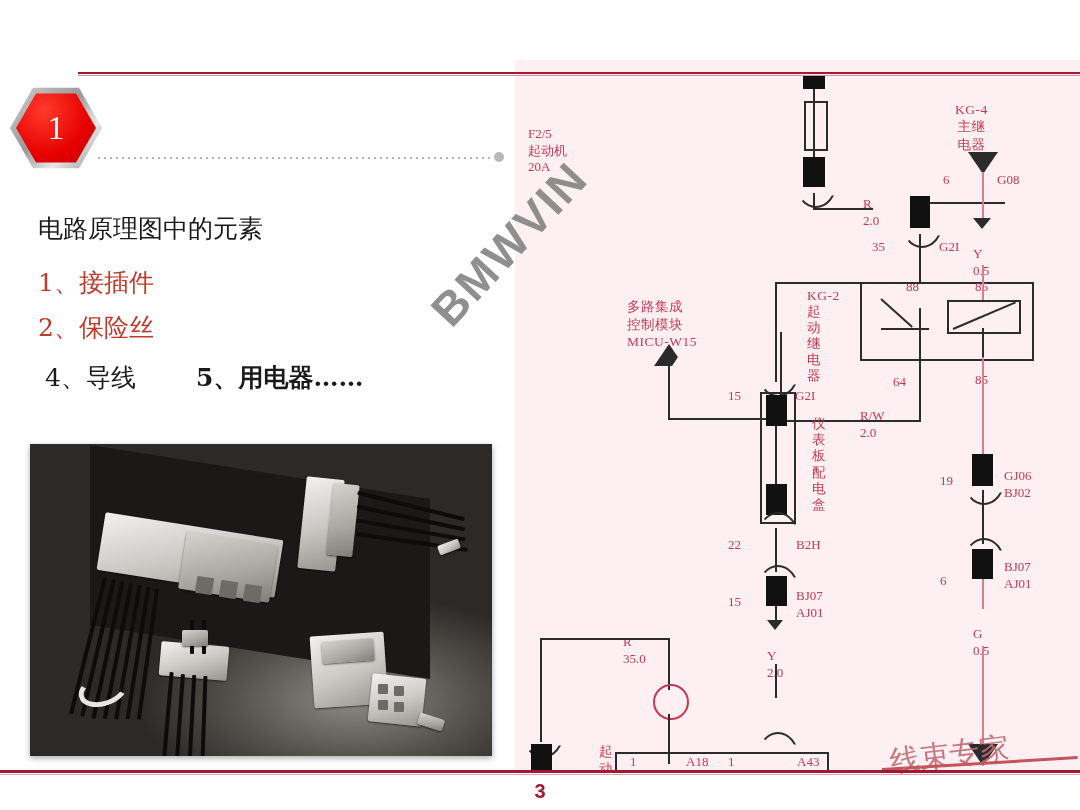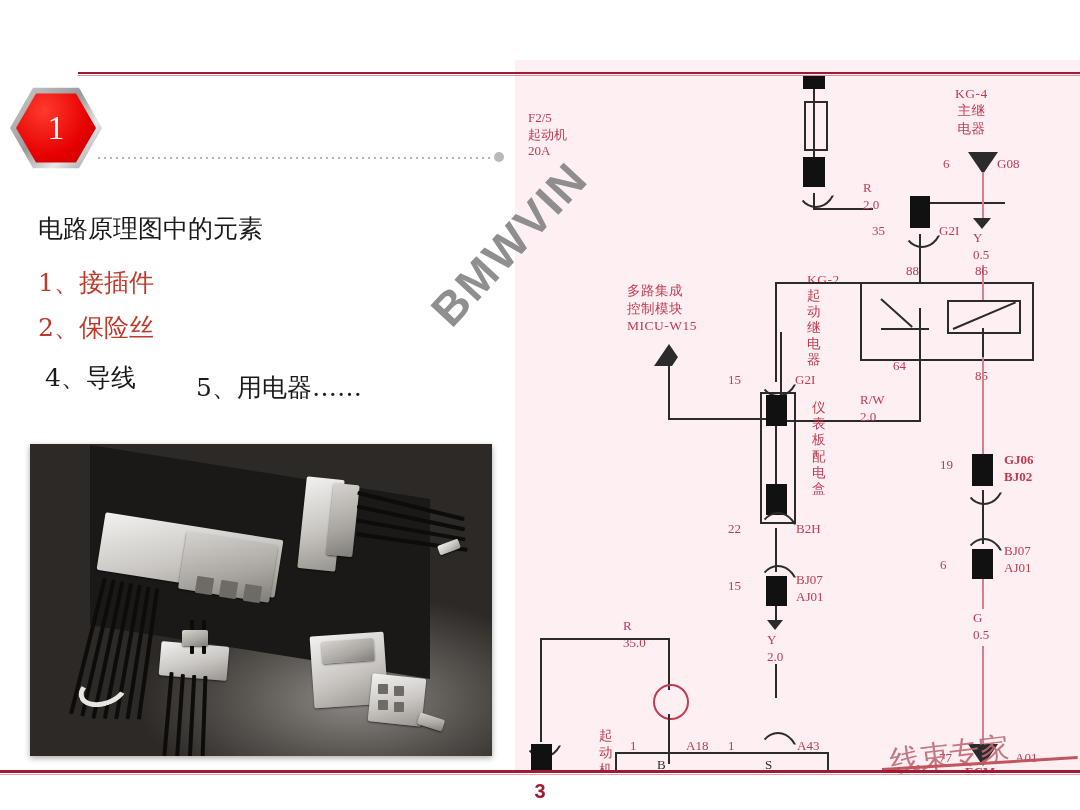--- a/index.html
+++ b/index.html
@@ -46,21 +46,21 @@
   #body-head{position:absolute;left:38px;top:212px;font-size:25px;color:#1a1a1a;
      font-family:"DejaVu Serif","Liberation Serif",serif;}
   .bullet{position:absolute;font-size:25px;font-family:"DejaVu Serif","Liberation Serif",serif;
      white-space:nowrap;}
   .bullet.red{color:#c0392b;}
   .bullet.dark{color:#1a1a1a;}
   #b1{left:38px;top:266px;}
   #b2{left:38px;top:311px;}
   #b3{left:196px;top:311px;}
   #b4{left:45px;top:361px;}
-  #b5{left:196px;top:371px;}
+  #b5{left:196px;top:361px;font-weight:bold;}
 
   
   #photo-frame{position:absolute;left:30px;top:444px;width:462px;height:312px;
      background:#2a2724;box-shadow:0 2px 6px rgba(0,0,0,.35);overflow:hidden;}
   #photo-frame .ph-bg{position:absolute;inset:0;
      background:
        radial-gradient(ellipse 55% 40% at 70% 82%, #8d8a86 0%, #57534f 45%, #2c2926 85%),
        linear-gradient(160deg,#3a3633 0%,#23201e 55%,#16140f 100%);}
   .ph-board{position:absolute;background:#1b1917;}
   .conn{position:absolute;background:linear-gradient(160deg,#f2f1ef,#c9c6c2 55%,#97938e);
@@ -106,21 +106,21 @@
 
   
   .dline{position:absolute;background:#2b2b2b;}
   .dline.pink{background:#d4808f;}
   .dblk{position:absolute;background:#111111;}
   .darc{position:absolute;border:2px solid #2b2b2b;border-bottom-color:transparent;
      border-left-color:transparent;border-right-color:transparent;border-radius:50%/100% 100% 0 0;}
   .darc-dn{position:absolute;border:2px solid #2b2b2b;border-top-color:transparent;
      border-left-color:transparent;border-right-color:transparent;border-radius:50%/0 0 100% 100%;}
   .dtxt{position:absolute;color:#c23b52;font-size:13px;line-height:1.28;
-     font-family:"Liberation Serif","DejaVu Serif",serif;white-space:pre;}
+     font-family:"Liberation Serif","DejaVu Serif",serif;white-space:pre;margin-top:16px;}
   .dtxt.cn{font-size:13.5px;letter-spacing:.5px;}
   .dbox{position:absolute;border:2px solid #2b2b2b;background:transparent;}
   .dtri{position:absolute;width:0;height:0;}
   .dtri.down{border-left:15px solid transparent;border-right:15px solid transparent;
      border-top:22px solid #2b2b2b;}
   .dtri-in{position:absolute;width:0;height:0;
      border-left:12px solid transparent;border-right:12px solid transparent;
      border-top:18px solid #fdeff2;left:3px;top:0px;}
   .dtri.up{border-left:15px solid transparent;border-right:15px solid transparent;
      border-bottom:22px solid #2b2b2b;}
@@ -176,21 +176,21 @@
     <div class="dbox" style="left:345px;top:222px;width:170px;height:75px;"></div>
     <div class="dtxt cn" style="left:292px;top:212px;line-height:1.18;">KG-2
 起
 动
 继
 电
 器</div>
     <div class="dtxt" style="left:391px;top:203px;">88</div>
     <div class="dtxt" style="left:460px;top:203px;">86</div>
     <div class="dtxt" style="left:378px;top:298px;">64</div>
-    <div class="dtxt" style="left:460px;top:308px;">85</div>
+    <div class="dtxt" style="left:460px;top:296px;">85</div>
 
     <div class="dline" style="left:366px;top:238px;width:42px;height:2px;transform:rotate(42deg);transform-origin:left center;"></div>
     <div class="dline" style="left:366px;top:268px;width:48px;height:2px;"></div>
     <div class="dline" style="left:404px;top:248px;width:2px;height:48px;"></div>
 
     <div class="dbox" style="left:432px;top:240px;width:70px;height:30px;"></div>
     <div class="dline" style="left:438px;top:268px;width:68px;height:2px;transform:rotate(-23deg);transform-origin:left center;"></div>
     <div class="dline pink" style="left:467px;top:222px;width:2px;height:18px;"></div>
     <div class="dline" style="left:467px;top:268px;width:2px;height:29px;"></div>
 
@@ -261,21 +261,21 @@
     <div class="dtxt" style="left:250px;top:697px;color:#2b2b2b;">S</div>
     <div class="dtxt cn" style="left:84px;top:668px;line-height:1.25;">起
 动
 机</div>
 
     <div class="dbox" style="left:100px;top:692px;width:210px;height:75px;border-bottom:none;"></div>
 
     <div class="dblk" style="left:457px;top:394px;width:21px;height:32px;"></div>
     <div class="darc-dn" style="left:448px;top:419px;width:38px;height:22px;"></div>
     <div class="dtxt" style="left:425px;top:397px;">19</div>
-    <div class="dtxt" style="left:489px;top:392px;font-weight:bold;">GJ06
+    <div class="dtxt" style="left:489px;top:392px;">GJ06
 BJ02</div>
     <div class="dline" style="left:467px;top:430px;width:2px;height:54px;"></div>
     <div class="darc" style="left:448px;top:478px;width:38px;height:22px;"></div>
     <div class="dblk" style="left:457px;top:489px;width:21px;height:30px;"></div>
     <div class="dtxt" style="left:425px;top:497px;">6</div>
     <div class="dtxt" style="left:489px;top:483px;">BJ07
 AJ01</div>
     <div class="dline pink" style="left:467px;top:519px;width:2px;height:30px;"></div>
     <div class="dtxt" style="left:458px;top:550px;">G
 0.5</div>

